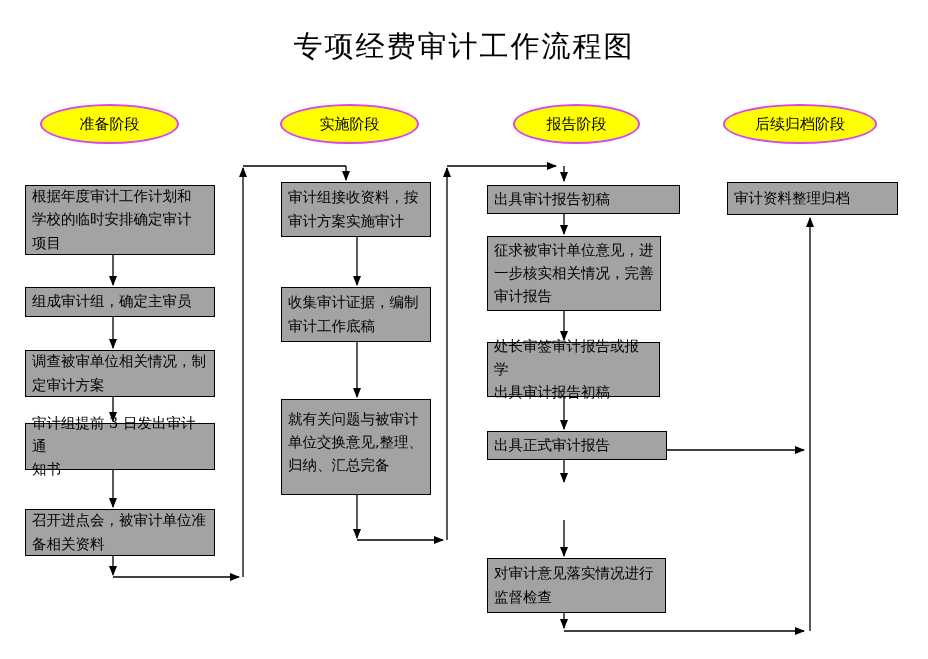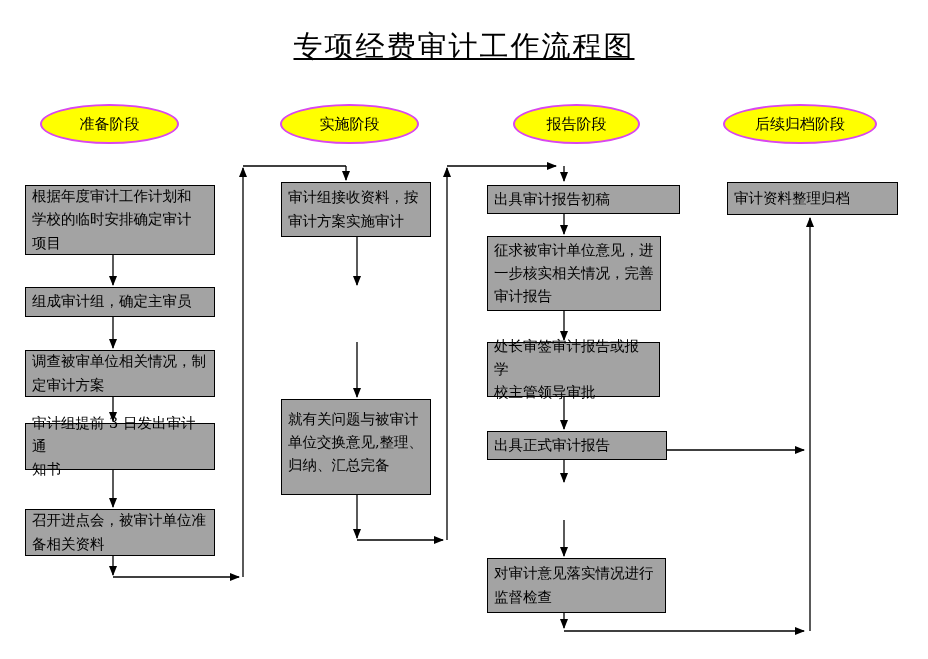--- a/index.html
+++ b/index.html
@@ -2,21 +2,21 @@
 <html><head>
 <meta charset="utf-8">
 <style>
   html,body{margin:0;padding:0;background:#ffffff;}
   .canvas{
     position:relative;width:928px;height:659px;background:#ffffff;overflow:hidden;
     font-family:"DejaVu Serif","Liberation Serif",serif;color:#000;
   }
   .title{
     position:absolute;top:27px;left:0;width:100%;text-align:center;
-    font-size:29px;font-weight:normal;letter-spacing:2px;margin:0;text-decoration:underline;
+    font-size:29px;font-weight:normal;letter-spacing:2px;margin:0;
   }
   .stage{
     position:absolute;background:#FFFF00;border:2px solid #d946ef;border-radius:50%;
     display:flex;align-items:center;justify-content:center;
     font-size:15px;box-sizing:border-box;
   }
   .box{
     position:absolute;background:#a3a3a3;border:1.5px solid #000;
     box-sizing:border-box;display:flex;align-items:center;
     padding:1px 6px;font-size:14.5px;line-height:1.6;white-space:pre-wrap;
@@ -50,30 +50,32 @@
   <div class="box" style="left:25px;top:287px;width:190px;height:30px;">组成审计组，确定主审员</div>
   <div class="box" style="left:25px;top:350px;width:190px;height:47px;">调查被审单位相关情况，制
 定审计方案</div>
   <div class="box" style="left:25px;top:423px;width:190px;height:47px;">审计组提前 3 日发出审计通
 知书</div>
   <div class="box" style="left:25px;top:509px;width:190px;height:47px;">召开进点会，被审计单位准
 备相关资料</div>
 
   <div class="box" style="left:281px;top:182px;width:150px;height:55px;">审计组接收资料，按
 审计方案实施审计</div>
+  <div class="box" style="left:281px;top:287px;width:150px;height:55px;">收集审计证据，编制
+审计工作底稿</div>
   <div class="box top-align" style="left:281px;top:399px;width:150px;height:96px;">就有关问题与被审计
 单位交换意见,整理、
 归纳、汇总完备</div>
 
   <div class="box" style="left:487px;top:185px;width:193px;height:29px;">出具审计报告初稿</div>
   <div class="box" style="left:487px;top:236px;width:174px;height:75px;">征求被审计单位意见，进
 一步核实相关情况，完善
 审计报告</div>
   <div class="box" style="left:487px;top:342px;width:173px;height:55px;">处长审签审计报告或报学
-校主管领导审批</div>
+出具审计报告初稿</div>
   <div class="box" style="left:487px;top:431px;width:180px;height:29px;">出具正式审计报告</div>
   <div class="box" style="left:487px;top:558px;width:179px;height:55px;">对审计意见落实情况进行
 监督检查</div>
 
   <div class="box" style="left:727px;top:182px;width:171px;height:33px;">审计资料整理归档</div>
 
   <svg class="connector-layer" width="928" height="659" viewBox="0 0 928 659">
     <defs>
       <marker id="ah" markerUnits="userSpaceOnUse" markerWidth="10" markerHeight="8" refX="9" refY="4" orient="auto">
         <path d="M0,0 L10,4 L0,8 z" fill="#000"></path>

